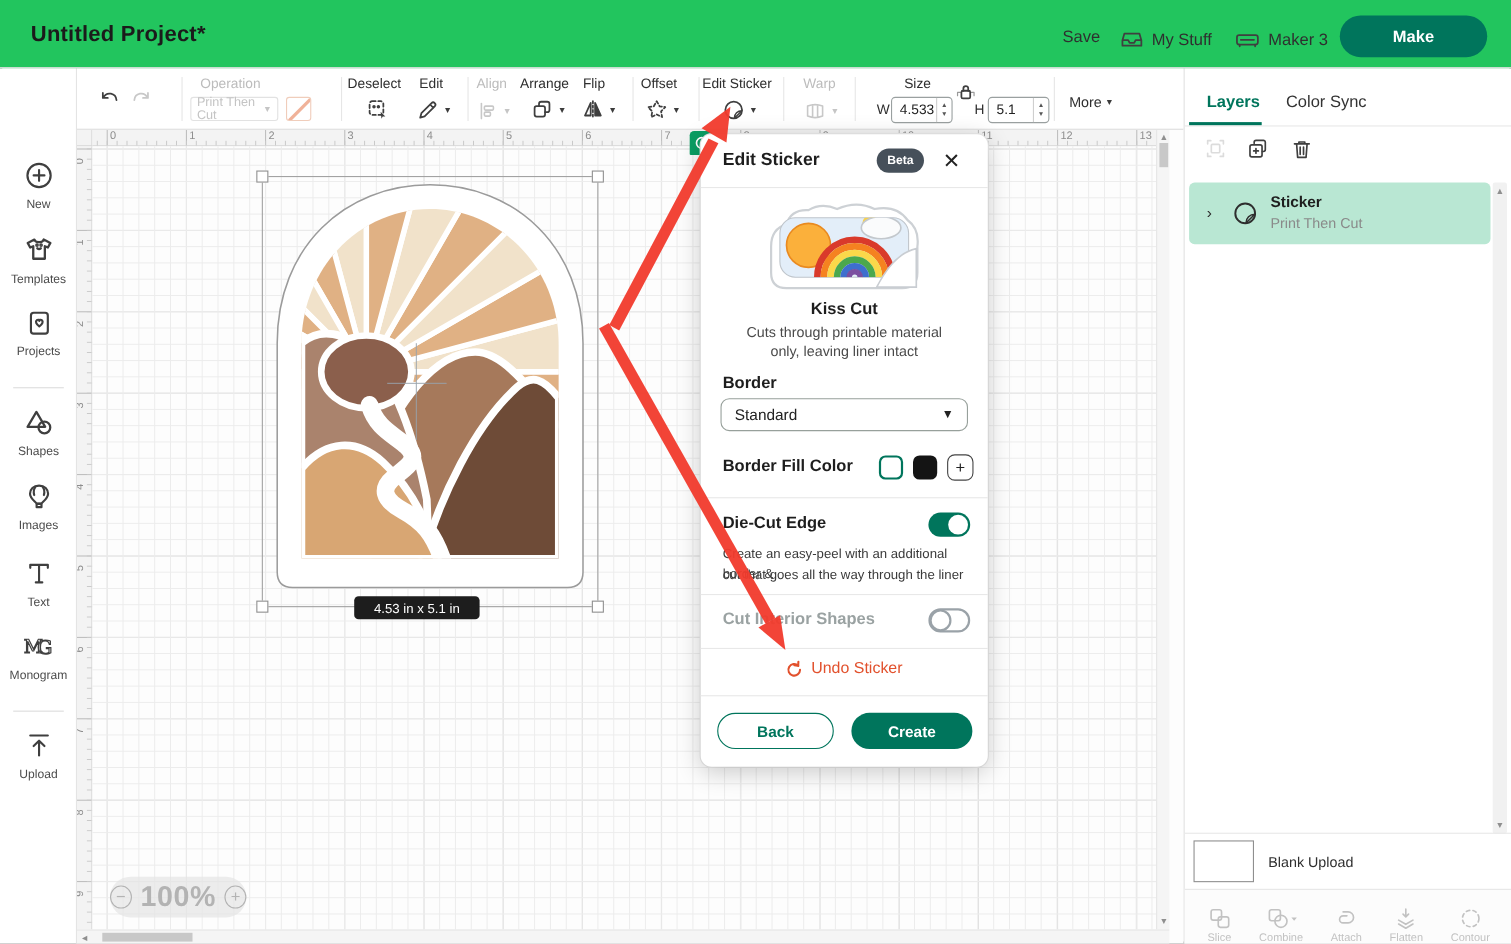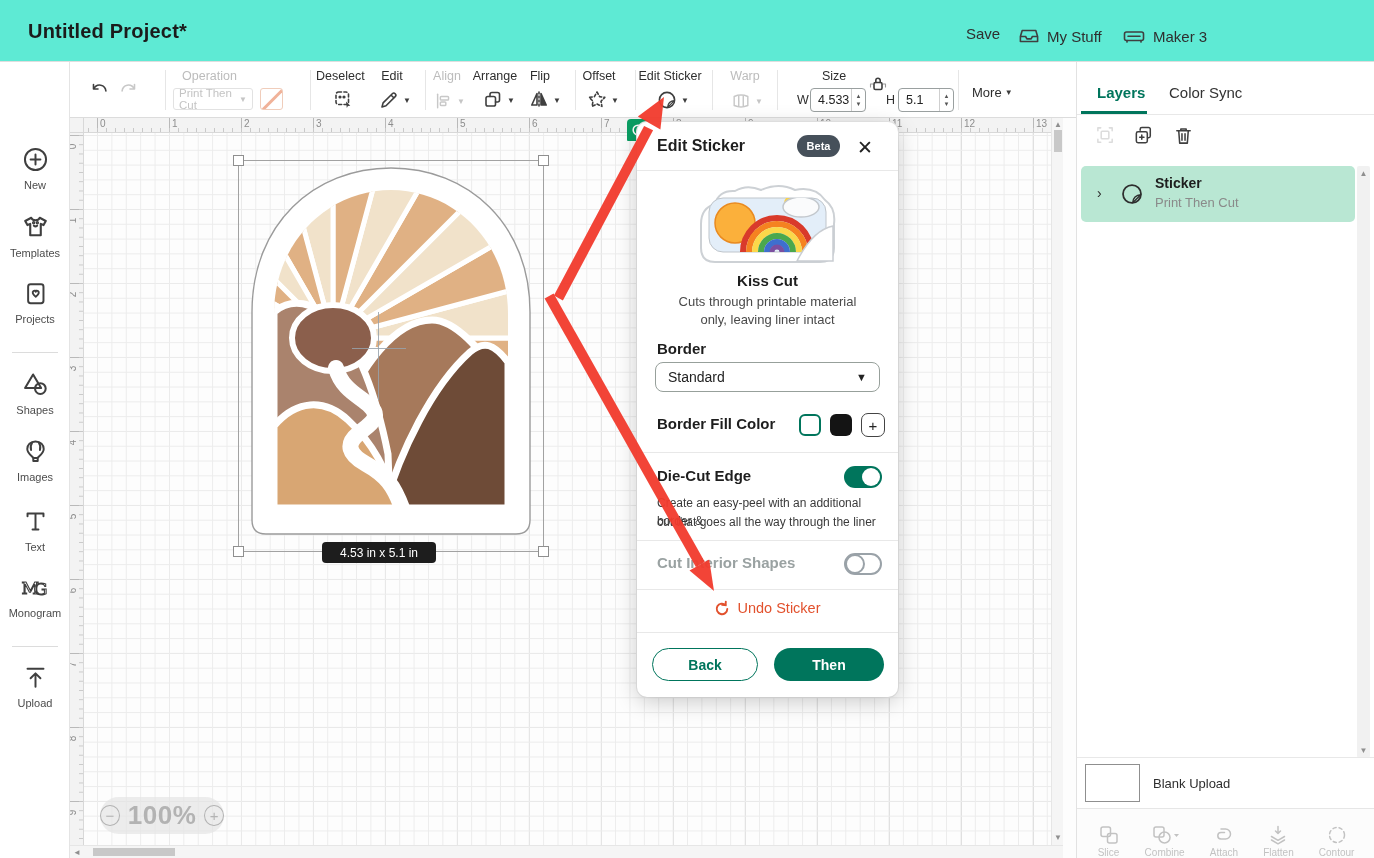--- a/index.html
+++ b/index.html
@@ -6,21 +6,21 @@
     --green:#00755C; --mint:#B9E7D3; --beta:#46505A; --red:#F23B2D; --undo:#E2512D;
     --ray-tan:#E0B184; --ray-cream:#F1E2CA; --sun:#8B5F4C;
     --mountain-left:#AA836D; --mountain-mid:#A6795B; --mountain-right:#6E4B37; --hill-front:#D8A673;
   }
   *{box-sizing:border-box; margin:0; padding:0;}
   body{font-family:"Liberation Sans",sans-serif; background:#fff; width:1374px; height:858px; overflow:hidden;}
   .stage{position:relative; width:1374px; height:858px; background:#fff; box-shadow:inset 0 0 0 2px #3a3a3a;}
   .abs{position:absolute;}
 
   
-  .topbar{left:0; top:0; width:1374px; height:62px; background:#5eead4; border-bottom:1px solid #dedede; z-index:20;}
+  .topbar{left:0; top:0; width:1374px; height:62px; background:#22c55e; border-bottom:1px solid #dedede; z-index:20;}
   .title{left:28px; top:20px; font-size:20px; font-weight:700; color:#1b1b1b; letter-spacing:.2px;}
   .tb-link{top:25px; font-size:15px; color:#2f2f2f; display:flex; align-items:center; gap:7px; cursor:pointer;}
   .make-btn{left:1218px; top:14px; width:134px; height:38px; border-radius:20px; background:var(--green); color:#fff;
             font-size:15px; font-weight:700; display:flex; align-items:center; justify-content:center; border:none; cursor:pointer;}
 
   
   .leftrail{left:0; top:62px; width:70px; height:796px; background:#fff; border-right:1px solid #e4e4e4; z-index:15;}
   .rail-item{left:0; width:70px; text-align:center; cursor:pointer;}
   .rail-item .lbl{display:block; font-size:11px; color:#4c4c4c; margin-top:2px;}
   .rail-div{left:12px; width:46px; height:1px; background:#dcdcdc;}
@@ -141,20 +141,21 @@
       </svg>
       <span>My Stuff</span>
     </div>
     <div class="abs tb-link" style="left:1122px;">
       <svg width="24" height="22" viewBox="0 0 24 22" class="ic">
         <rect x="2.5" y="7" width="19" height="8.5" rx="2"></rect>
           <path d="M6 11.2 h12 M5 15.5 v1.6 M19 15.5 v1.6"></path>
       </svg>
       <span>Maker 3</span>
     </div>
+    <button class="abs make-btn">Make</button>
   </div>
 
   <div class="abs leftrail">
     <div class="abs rail-item" style="top:84px;">
       <svg width="27" height="27" viewBox="0 0 22 22" class="ic">
         <circle cx="11" cy="11" r="8.6"></circle>
           <path d="M11 7 v8 M7 11 h8"></path>
       </svg>
       <span class="lbl">New</span>
     </div>
@@ -497,21 +498,21 @@
     <div class="abs undo-link" style="top:478px;">
       <svg width="16" height="16" viewBox="0 0 16 16" style="fill:none; stroke:var(--undo); stroke-width:1.9; stroke-linecap:round;">
         <path d="M11.8 1.6 L11.6 5.2 L8.1 4.8"></path>
           <path d="M11.6 5 A5.3 5.3 0 1 0 13.3 9"></path>
       </svg>
       <span>Undo Sticker</span>
     </div>
     <div class="abs p-div" style="top:510px;"></div>
 
     <button class="abs btn-back">Back</button>
-    <button class="abs btn-apply">Then</button>
+    <button class="abs btn-apply">Create</button>
   </div>
 
   <div class="abs rightpanel">
     <div class="abs tab active" style="left:20px;">Layers</div>
     <div class="abs tab idle" style="left:92px;">Color Sync</div>
     <div class="abs tab-underline"></div>
     <div class="abs rp-div" style="top:52px;"></div>
 
     <div class="abs" style="left:18px; top:63px;">
       <svg width="21" height="21" viewBox="0 0 22 22" class="ic-dis" style="stroke:#dcdcdc;">

